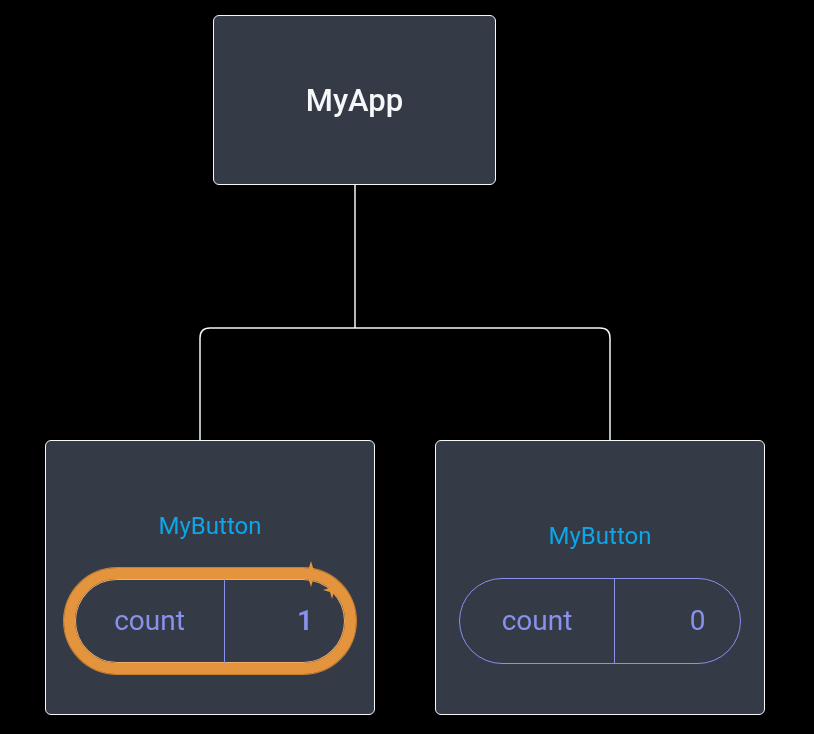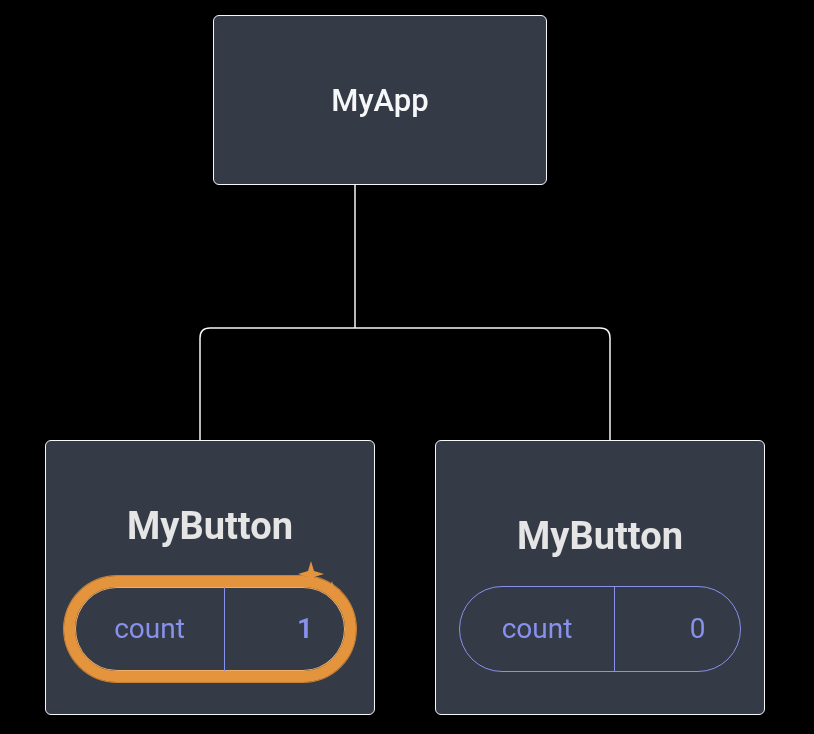--- a/index.html
+++ b/index.html
@@ -18,37 +18,37 @@
     border-radius: 6px;
     display: flex;
     flex-direction: column;
     align-items: center;
     justify-content: center;
     color: #f6f7f9;
   }
   .root-node {
     left: 213px;
     top: 15px;
-    width: 334px;
+    width: 283px;
     height: 170px;
     font-size: 31px;
     font-weight: 500;
   }
   .child-node {
     top: 440px;
     width: 330px;
     height: 275px;
     padding-top: 30px;
   }
   .child-left { left: 45px; }
   .child-right { left: 435px; }
   .child-title {
-    font-size: 38px;
-    font-weight: 700;
-    color: #e5e5e5;
+    font-size: 24px;
+    font-weight: 400;
+    color: #0ea5e9;
     margin-bottom: 28px;
   }
   .pill {
     display: flex;
     align-items: stretch;
     border-radius: 999px;
     overflow: hidden;
     gap: 40px;
   }
   .pill-plain {

